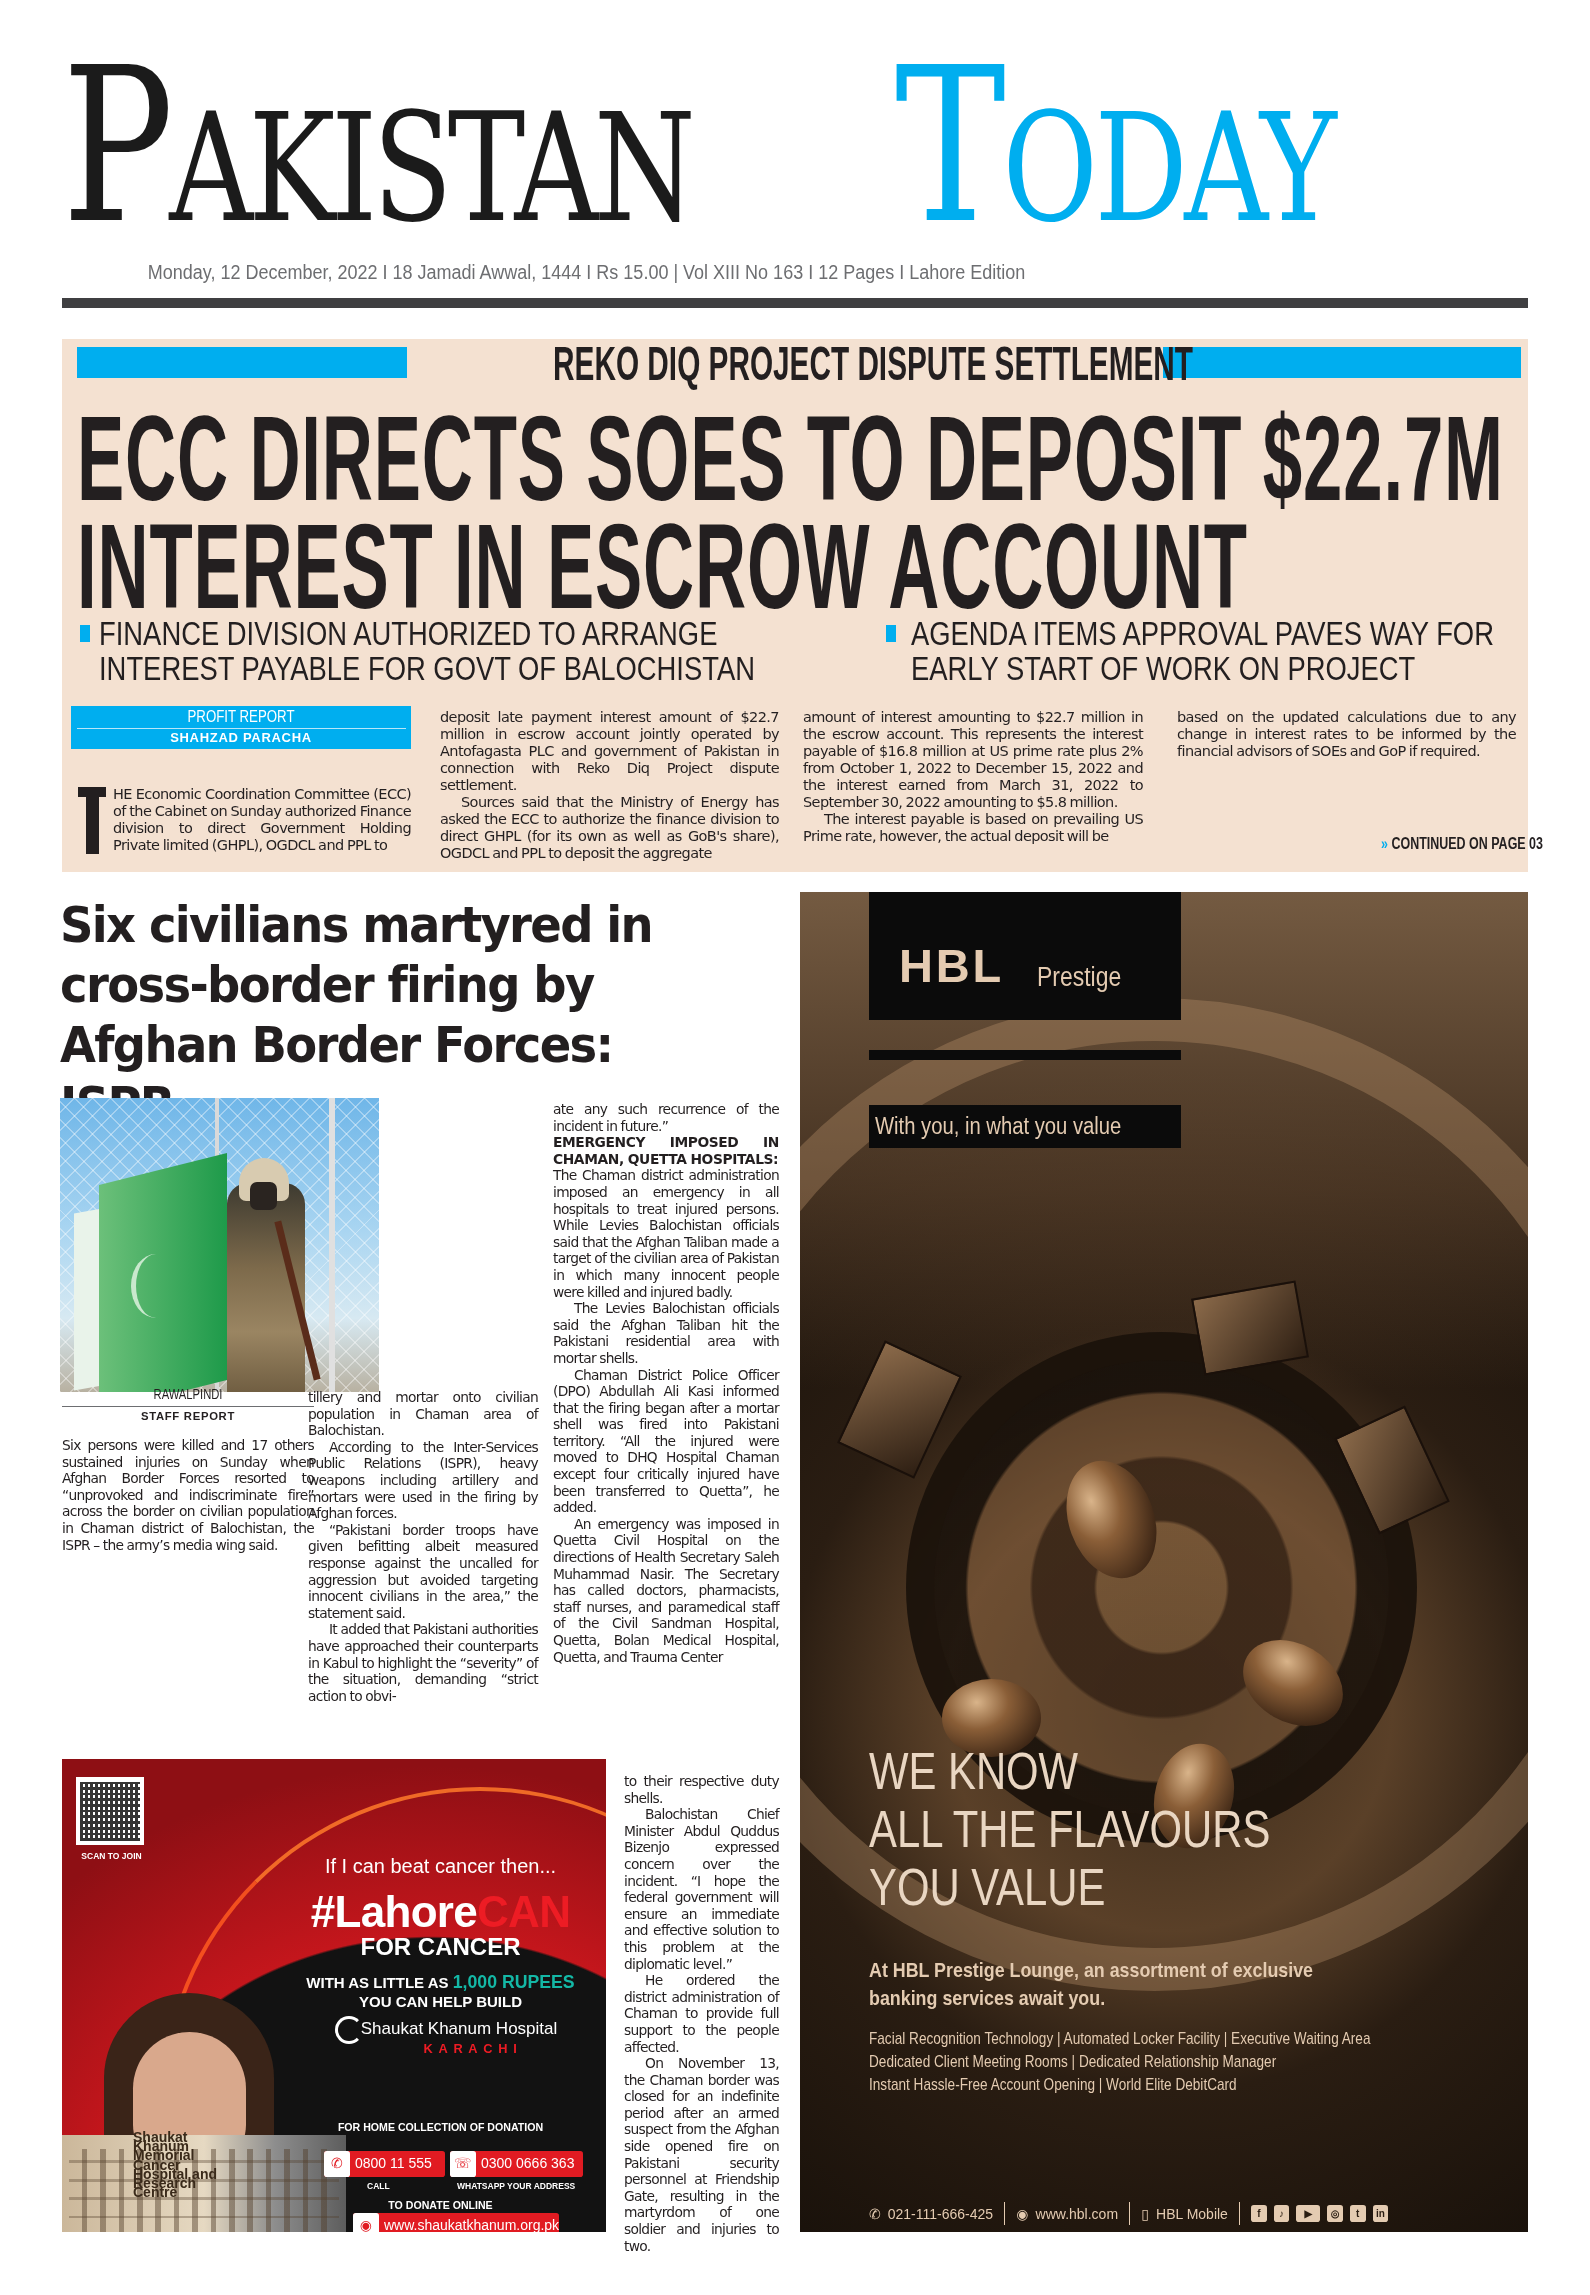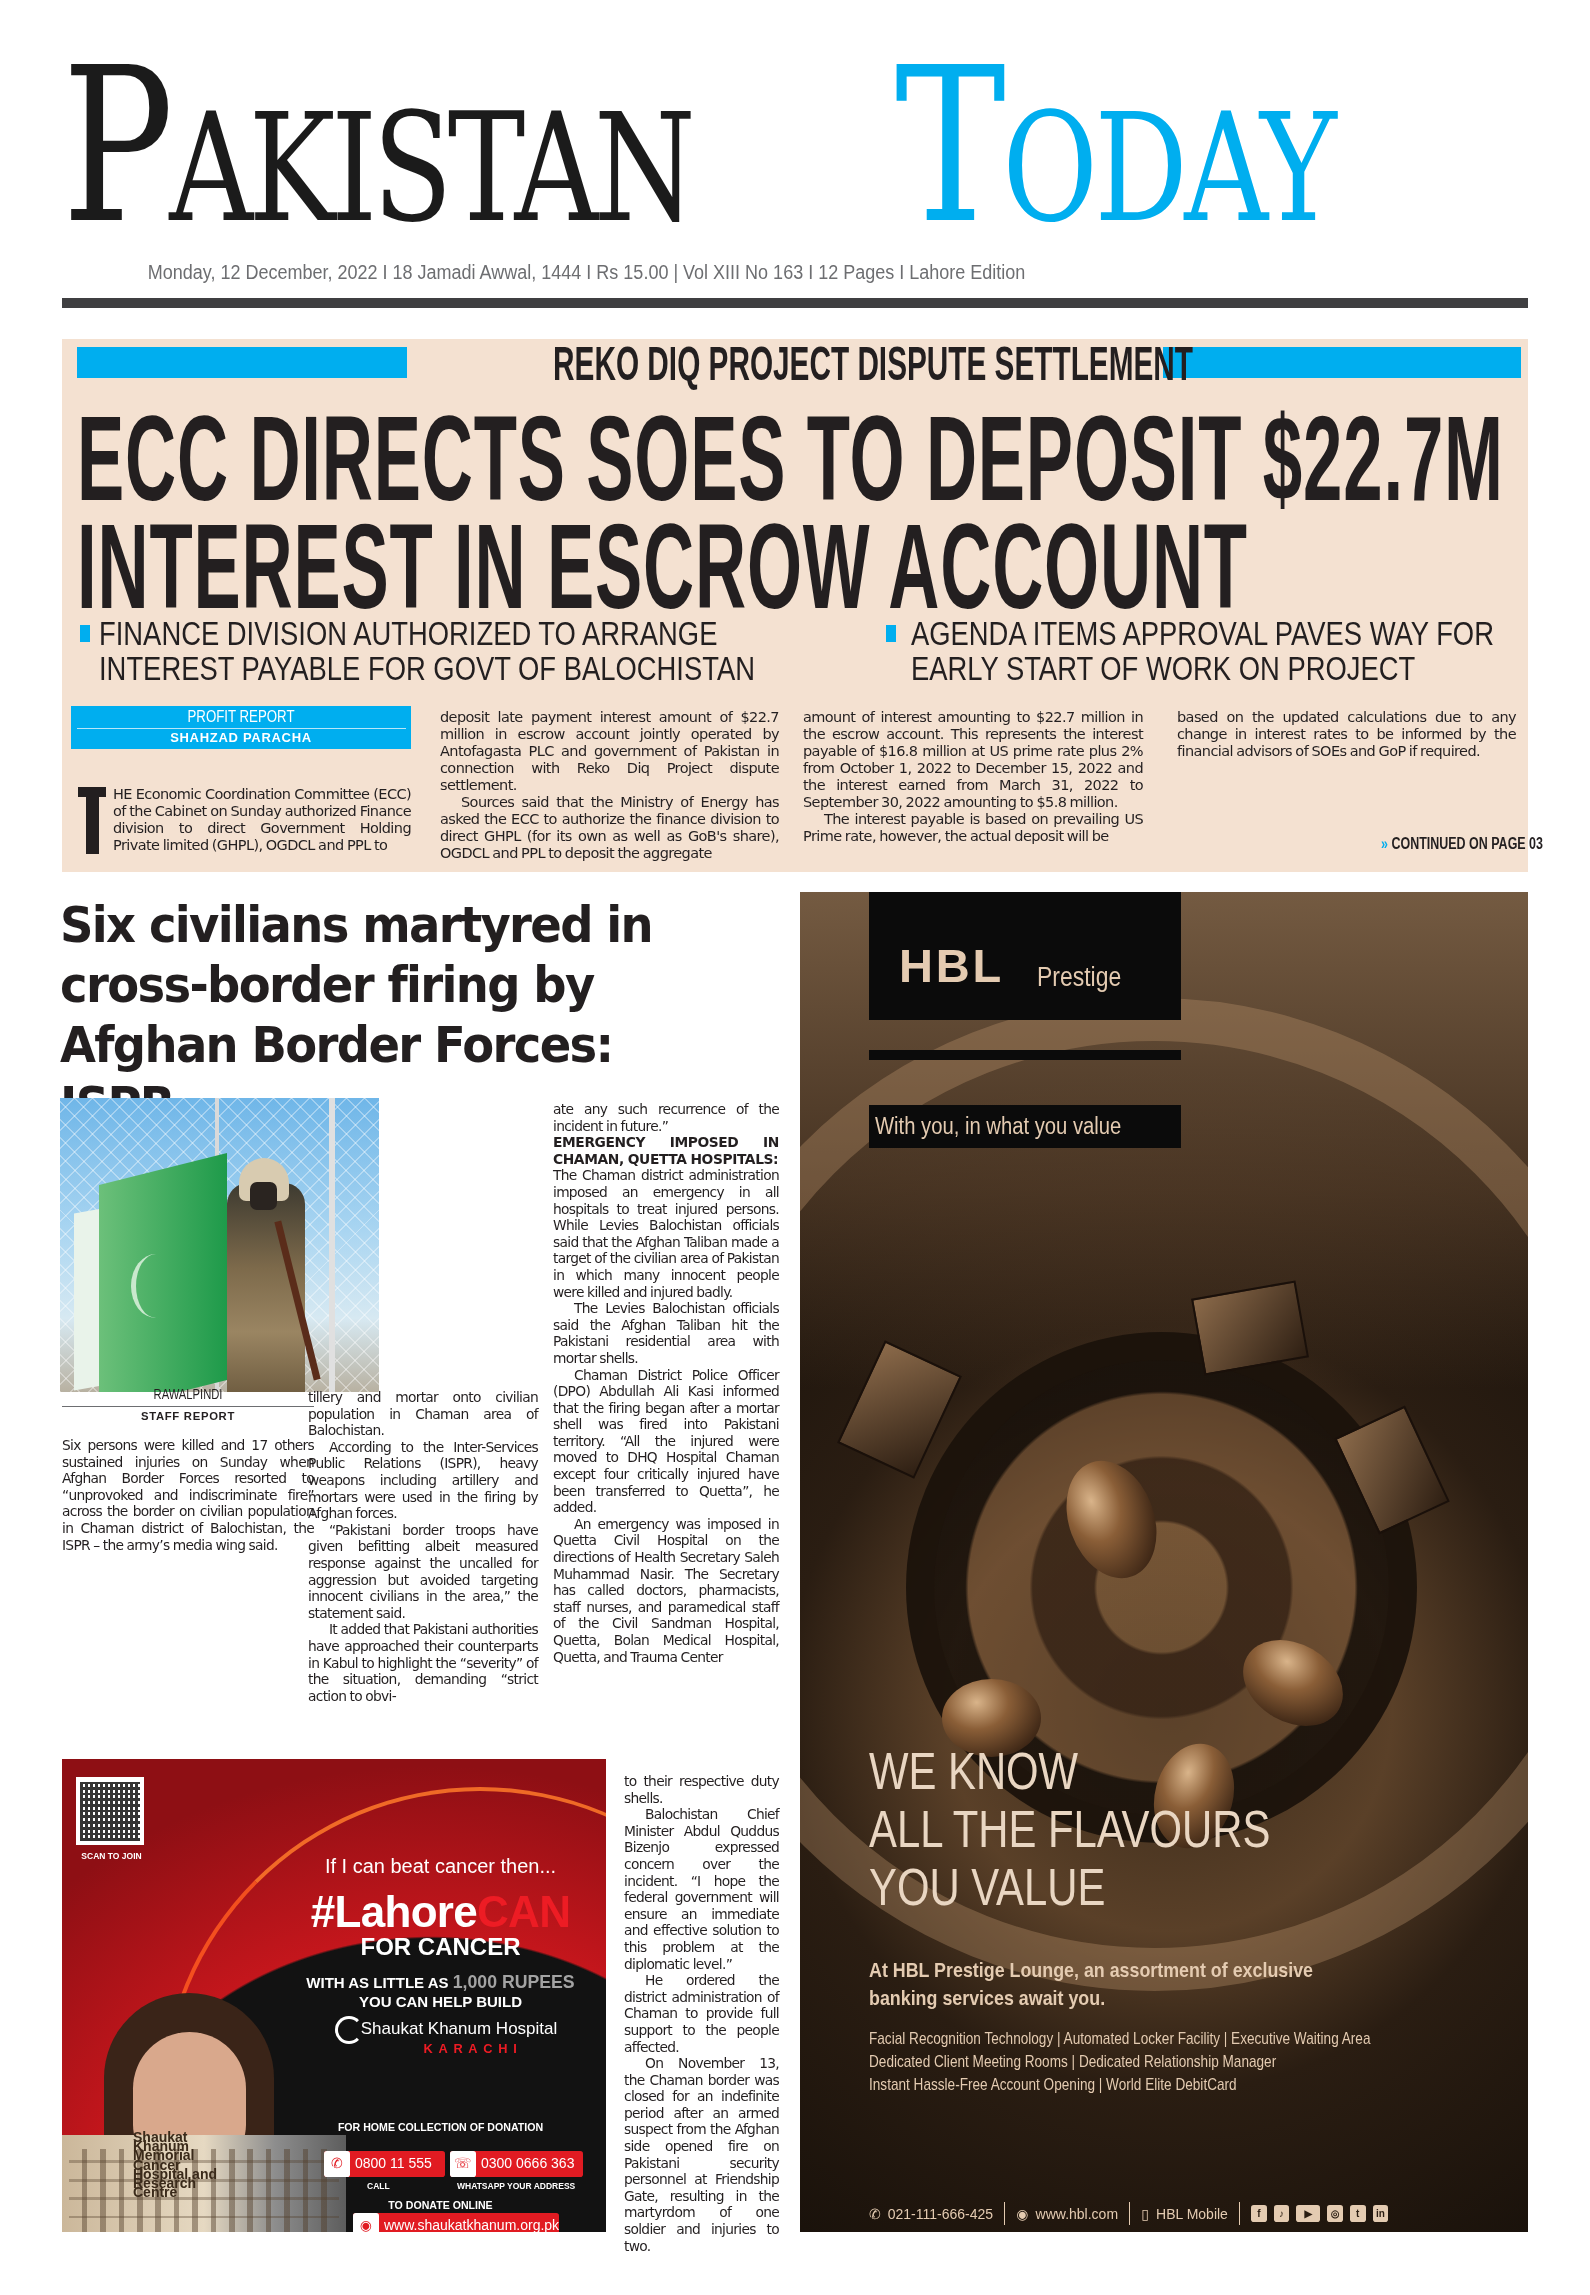--- a/index.html
+++ b/index.html
@@ -76,21 +76,21 @@
   .cad .dupatta { position: absolute; left: 191px; top: 184px; width: 43px; height: 85px; background: #efe7d6; border-radius: 14px; }
   .cad .building { position: absolute; left: 0; top: 376px; width: 284px; height: 99px; background: linear-gradient(90deg, #cbb79a 0%, #e6d9c2 50%, #8d8d8d 75%, #5d5d5d 100%); }
   .cad .building::before { content: ""; position: absolute; inset: 14px 7px 0 7px; background-image: repeating-linear-gradient(90deg, transparent 0 12.8px, rgba(80,60,40,0.45) 12.8px 18.4px), repeating-linear-gradient(0deg, transparent 0 15.6px, rgba(80,60,40,0.35) 15.6px 18.4px); }
   .cad .bld-sign { position: absolute; left: 71px; top: 374px; font-family: "Liberation Sans", sans-serif; font-size: 14px; font-weight: bold; color: #3a2a1a; line-height: 9.2px; }
   .cad .txt { position: absolute; left: 213px; width: 331px; text-align: center; color: #fff; font-family: "Liberation Sans", sans-serif; white-space: nowrap; }
   .cad .t1 { top: 96px; font-size: 20px; }
   .cad .t2 { top: 128px; font-size: 44px; font-weight: bold; letter-spacing: -0.7px; }
   .cad .t2 .r { color: #ed1c24; }
   .cad .t3 { top: 174px; font-size: 24px; font-weight: bold; }
   .cad .t4 { top: 213px; font-size: 15px; font-weight: bold; }
-  .cad .t4 .r { color: #a3a3a3; font-size: 17.7px; }
+  .cad .t4 .r { color: #14b8a6; font-size: 17.7px; }
   .cad .t5 { top: 234px; font-size: 15px; font-weight: bold; }
   .cad .skh { top: 260px; font-size: 17px; left: 255px; width: 284px; }
   .cad .skh-logo { position: absolute; left: 273px; top: 257px; width: 28px; height: 28px; border: 3.5px solid #fff; border-radius: 50%; border-right-color: transparent; }
   .cad .skh-city { top: 282px; font-size: 12.8px; color: #ed1c24; letter-spacing: 5.7px; font-weight: bold; left: 269px; width: 284px; }
   .cad .t6 { top: 376px; font-size: 10.6px; font-weight: bold; }
   .cad .pill { position: absolute; height: 25.5px; background: #e11b22; border-radius: 2.8px; color: #fff; font-family: "Liberation Sans", sans-serif; font-size: 14px; line-height: 25.5px; padding-left: 31px; white-space: nowrap; }
   .cad .pill .ico { position: absolute; left: 0; top: 0; width: 25.5px; height: 25.5px; background: #fff; border-radius: 2.8px; color: #e11b22; text-align: center; font-size: 14px; line-height: 25.5px; }
   .cad .p1 { left: 262px; top: 392px; width: 121px; }
   .cad .p2 { left: 388px; top: 392px; width: 133px; }
   .cad .p3 { left: 291px; top: 472px; width: 206px; top: 445px; }

